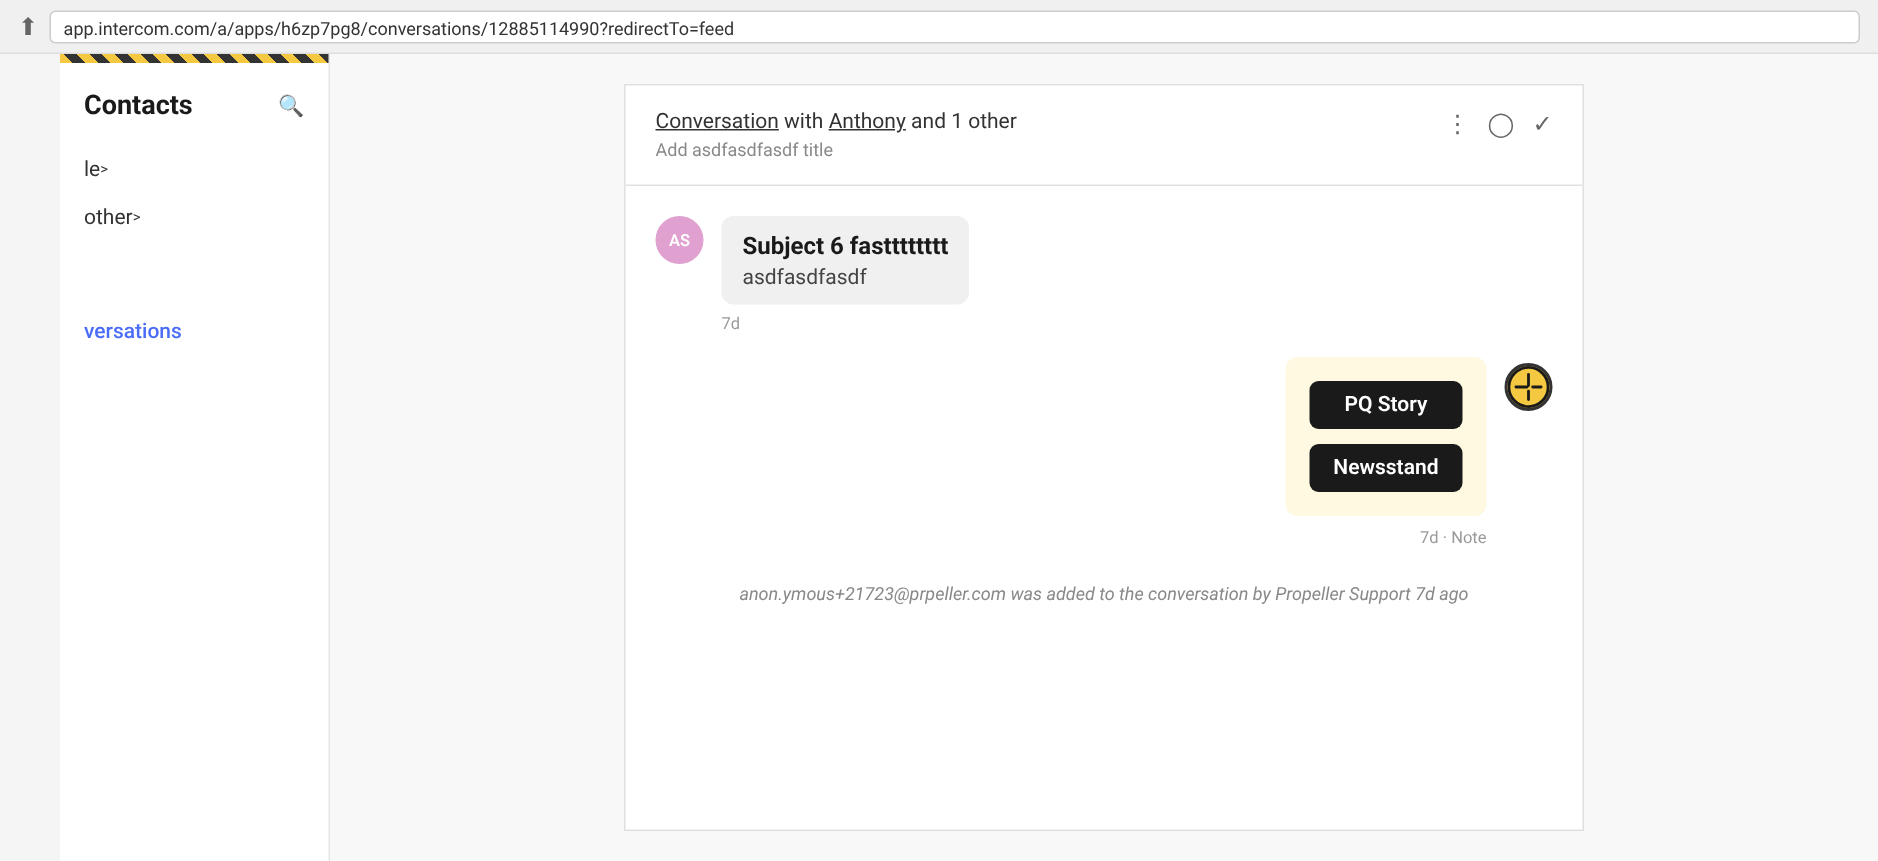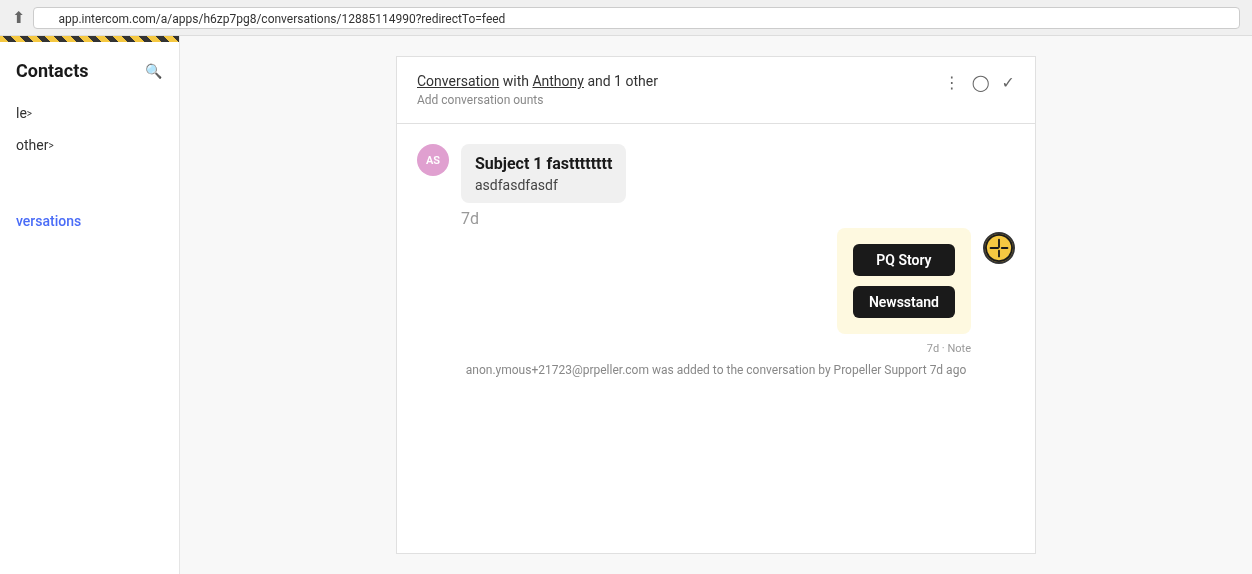--- a/index.html
+++ b/index.html
@@ -21,36 +21,37 @@
       align-items: center;
       padding: 0 12px;
       border-bottom: 1px solid #ddd;
       gap: 8px;
     }
     .browser-url {
       flex: 1;
       background: white;
       border: 1px solid #ccc;
       border-radius: 4px;
-      padding: 2px 24px;
+      padding: 2px 8px;
       font-size: 12px;
       color: #333;
       height: 22px;
       line-height: 18px;
     }
     .browser-icon {
       color: #666;
       font-size: 16px;
     }
 
     
     .app-container {
       display: flex;
       flex: 1;
       overflow: hidden;
+      padding-left: 40px;
     }
 
     
     .sidebar {
       width: 180px;
       background: white;
       border-right: 1px solid #e5e5e5;
       padding: 16px 0;
       flex-shrink: 0;
       position: relative;
@@ -161,20 +162,21 @@
       font-size: 16px;
     }
 
     
     .conversation-body {
       flex: 1;
       overflow-y: auto;
       padding: 20px;
       display: flex;
       flex-direction: column;
+      gap: 16px;
     }
 
     
     .message-row {
       display: flex;
       align-items: flex-start;
       gap: 12px;
     }
     .avatar {
       width: 32px;
@@ -204,21 +206,21 @@
       font-size: 16px;
       font-weight: 700;
       color: #1a1a1a;
       margin-bottom: 4px;
     }
     .message-body-text {
       font-size: 14px;
       color: #444;
     }
     .message-timestamp {
-      font-size: 16px;
+      font-size: 11px;
       color: #999;
       margin-top: 2px;
     }
 
     
     .note-row {
       display: flex;
       align-items: flex-start;
       justify-content: flex-end;
       gap: 12px;
@@ -264,20 +266,21 @@
       color: #333;
       position: relative;
     }
 
     
     .system-message {
       text-align: center;
       font-size: 12px;
       color: #888;
       padding: 8px 0;
+      font-style: italic;
     }
   </style>
 </head>
 <body>
 
 <div class="browser-bar">
   <span class="browser-icon">⬆</span>
   <div class="browser-url">app.intercom.com/a/apps/h6zp7pg8/conversations/12885114990?redirectTo=feed</div>
 </div>
 
@@ -311,38 +314,38 @@
         <div class="conversation-header-left">
           <div class="conversation-title-text">
             <span class="underline-link">Conversation</span>
             <span> </span>
             <span>with</span>
             <span> </span>
             <span class="underline-link">Anthony</span>
             <span> </span>
             <span>and 1 other</span>
           </div>
-          <div class="conversation-subtitle">Add conversation ounts</div>
+          <div class="conversation-subtitle">Add asdfasdfasdf title</div>
         </div>
         <div class="conversation-header-actions">
           <span class="header-action-icon">⋮</span>
           <span class="header-action-icon">◯</span>
           <span class="header-action-icon">✓</span>
         </div>
       </div>
 
       <div class="conversation-body">
 
         <div class="message-row">
           <div class="avatar">
             <span>AS</span>
           </div>
           <div class="message-content-wrapper">
             <div class="message-bubble">
-              <div class="message-subject">Subject 1 fastttttttt</div>
+              <div class="message-subject">Subject 6 fastttttttt</div>
               <div class="message-body-text">asdfasdfasdf</div>
             </div>
             <div class="message-timestamp">7d</div>
           </div>
         </div>
 
         <div class="note-row">
           <div style="display:flex; flex-direction:column; align-items:flex-end; gap:4px;">
             <div class="note-card">
               <div class="note-tag">PQ Story</div>

